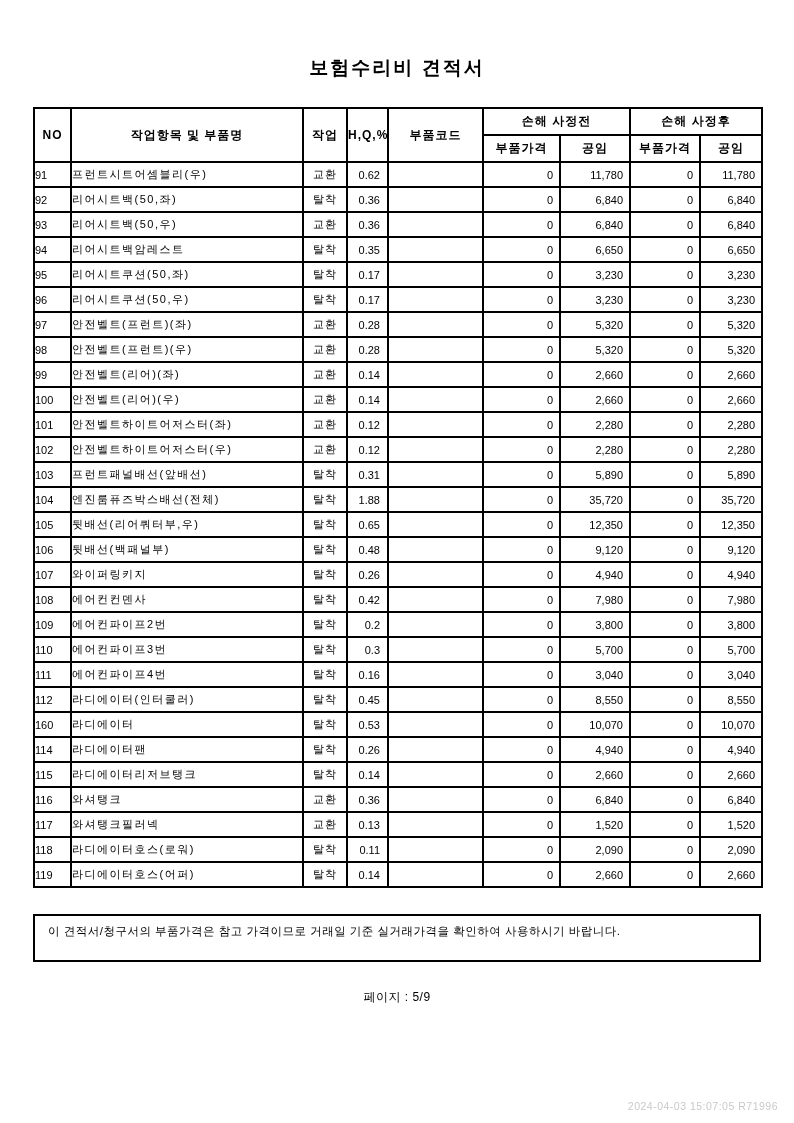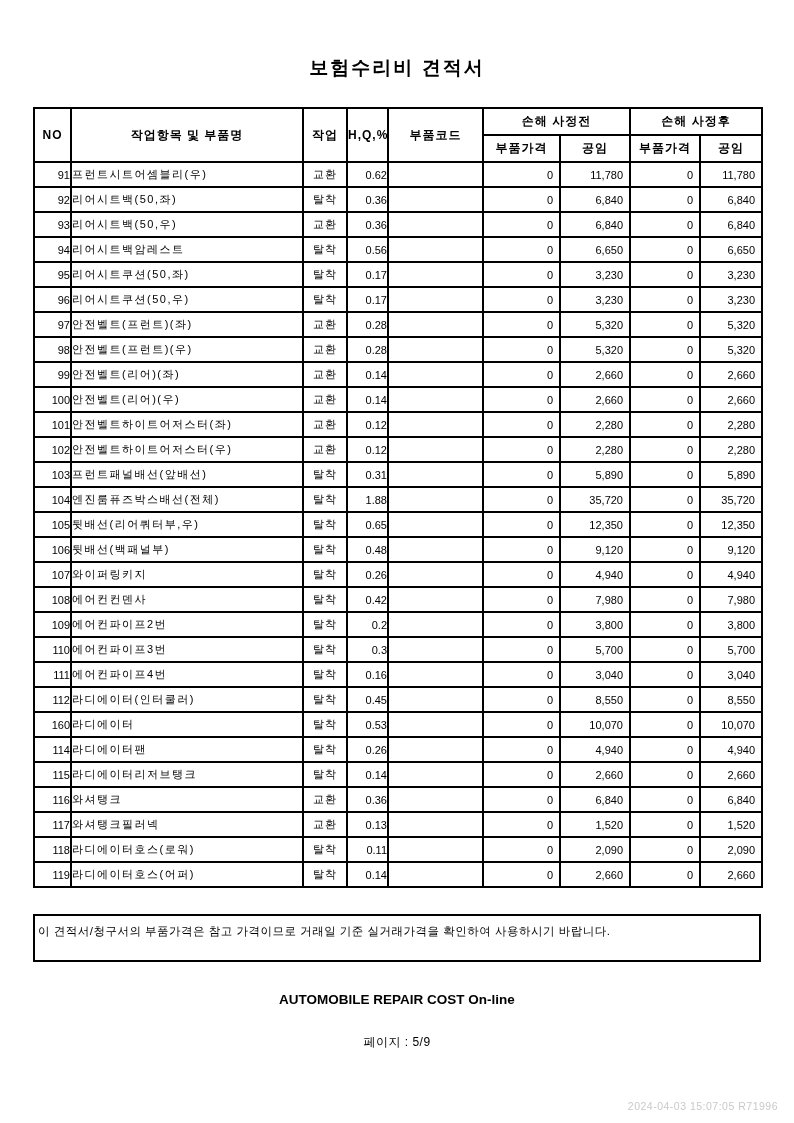--- a/index.html
+++ b/index.html
@@ -36,33 +36,33 @@
     font-weight: bold;
     font-size: 12px;
     letter-spacing: 1px;
     text-align: center;
     height: 27px;
   }
   table.estimate tbody td {
     height: 25px;
     font-size: 11px;
   }
-  td.c-no   { text-align: right; }
+  td.c-no   { text-align: left; }
   td.c-item { text-align: left; letter-spacing: 1.5px; }
   td.c-work { text-align: center; letter-spacing: 1px; margin-left: 15px; }
-  td.c-hq   { text-align: right; }
+  td.c-hq   { text-align: right; padding-right: 7px; }
   td.c-code { text-align: left; }
   td.c-num  { text-align: right; padding-right: 6px; }
 
   .notice-box {
     margin: 26px 0 0 33px;
     width: 728px;
     height: 48px;
     border: 2px solid #000;
-    padding: 8px 3px;
+    padding: 8px 13px;
     font-size: 11.5px;
     letter-spacing: 0.5px;
   }
 
   .brand {
     margin-top: 30px;
     text-align: center;
     font-weight: bold;
     font-size: 13.5px;
   }
@@ -148,21 +148,21 @@
           <td class="c-code"></td>
           <td class="c-num">0</td>
           <td class="c-num">6,840</td>
           <td class="c-num">0</td>
           <td class="c-num">6,840</td>
         </tr>
         <tr>
           <td class="c-no">94</td>
           <td class="c-item">리어시트백암레스트</td>
           <td class="c-work">탈착</td>
-          <td class="c-hq">0.56</td>
+          <td class="c-hq">0.35</td>
           <td class="c-code"></td>
           <td class="c-num">0</td>
           <td class="c-num">6,650</td>
           <td class="c-num">0</td>
           <td class="c-num">6,650</td>
         </tr>
         <tr>
           <td class="c-no">95</td>
           <td class="c-item">리어시트쿠션(50,좌)</td>
           <td class="c-work">탈착</td>
@@ -437,17 +437,16 @@
           <td class="c-num">0</td>
           <td class="c-num">2,660</td>
         </tr>
       </tbody>
   </table>
 
   <div class="notice-box">
     <span>이 견적서/청구서의 부품가격은 참고 가격이므로 거래일 기준 실거래가격을 확인하여 사용하시기 바랍니다.</span>
   </div>
 
-  <div class="brand">AUTOMOBILE REPAIR COST On-line</div>
   <div class="page-label">페이지 : 5/9</div>
   <div class="timestamp">2024-04-03 15:07:05 R71996</div>
 
 </div>
 
 </body></html>

